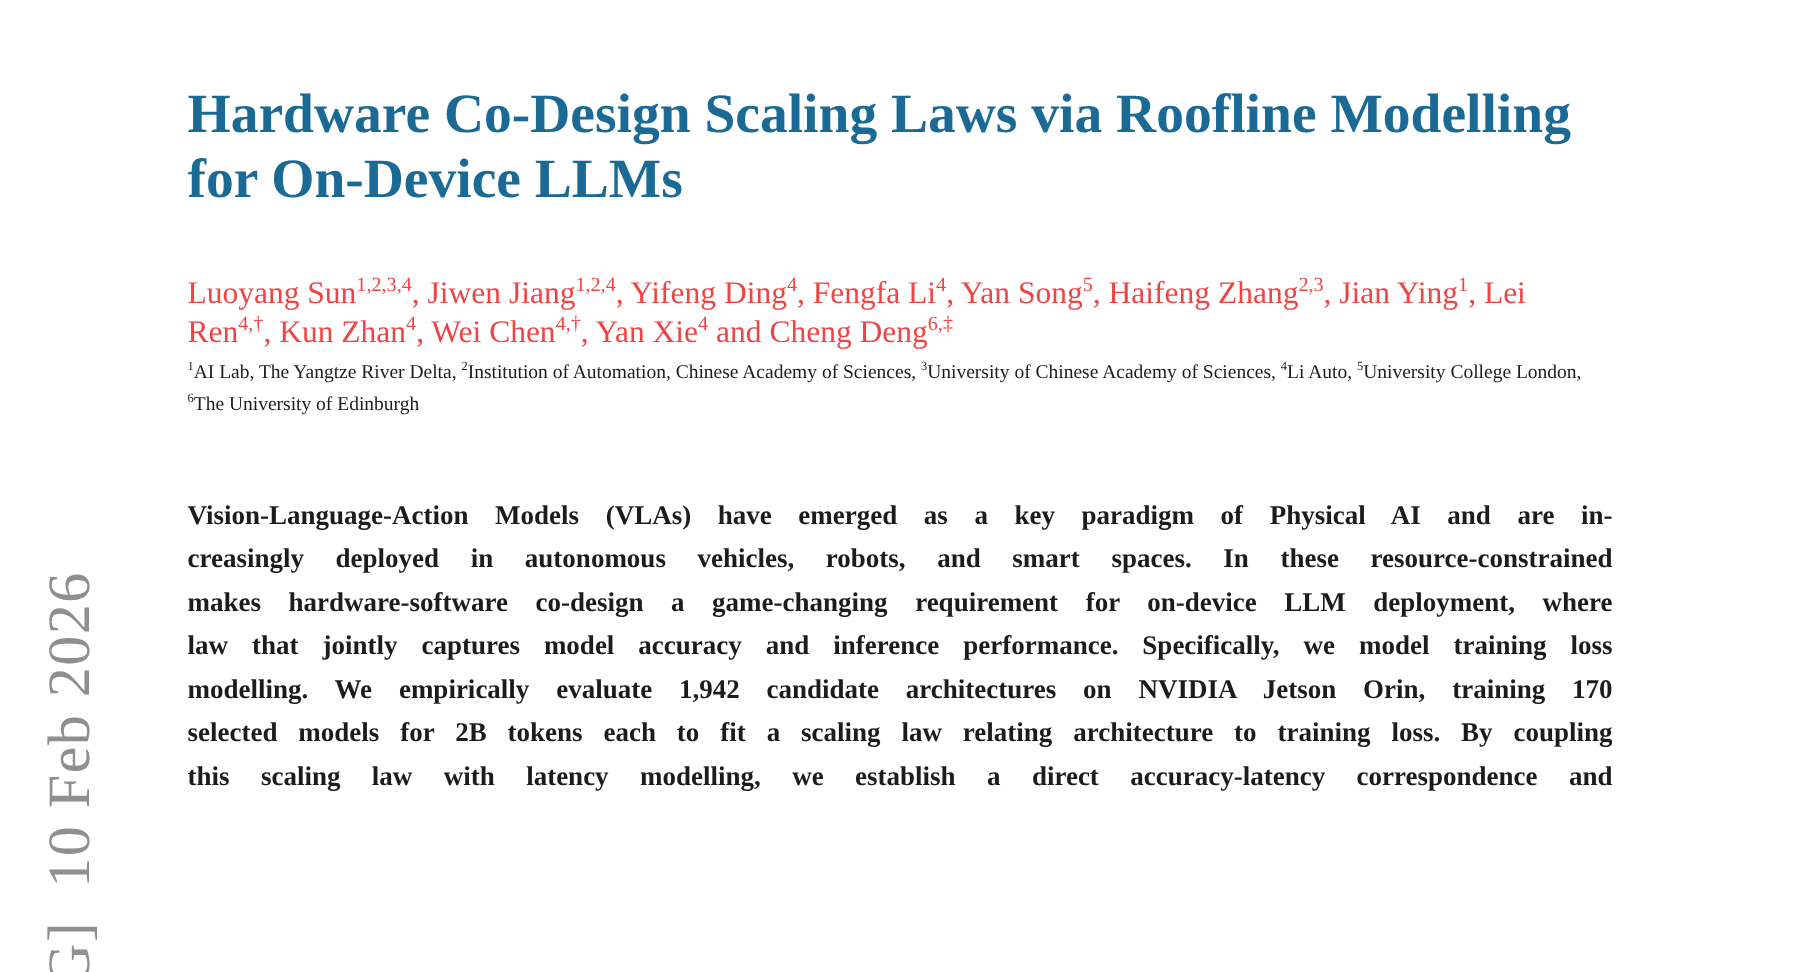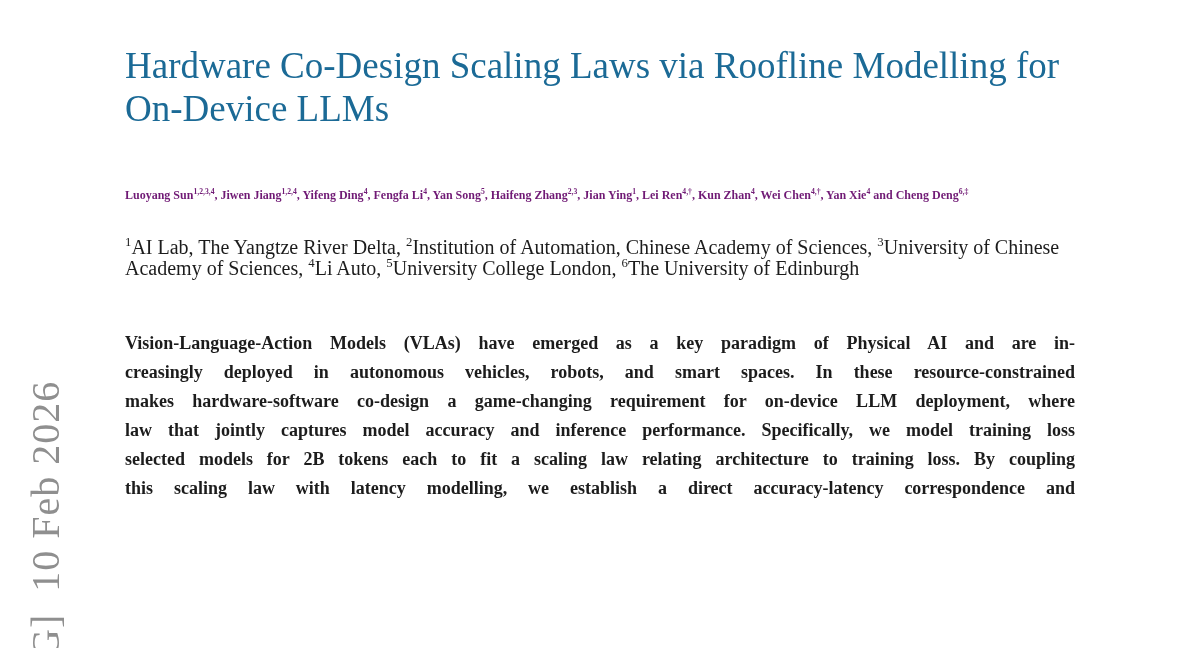--- a/index.html
+++ b/index.html
@@ -24,46 +24,46 @@
     transform-origin: 0 0;
     font-family: "Liberation Serif", "DejaVu Serif", serif;
     font-size: 40px;
     letter-spacing: 1px;
     color: #8f8f8f;
     white-space: pre;
   }
   .title {
     position: absolute;
     left: 125px;
-    top: 44px;
+    top: 55px;
     width: 950px;
     margin: 0;
     font-size: 37px;
     line-height: 43px;
-    font-weight: normal;
+    font-weight: bold;
     color: #1b6a96;
   }
   .authors {
     position: absolute;
     left: 125px;
     top: 182px;
     width: 950px;
     margin: 0;
-    font-size: 12px;
+    font-size: 21px;
     line-height: 26px;
-    font-weight: bold;
-    color: #701a75;
+    font-weight: normal;
+    color: #ef4444;
   }
   .affiliations {
     position: absolute;
     left: 125px;
     top: 237px;
     width: 950px;
     margin: 0;
-    font-size: 20px;
+    font-size: 13px;
     line-height: 21px;
     font-weight: normal;
     color: #1c1c1c;
   }
   .authors sup, .affiliations sup {
     font-size: 64%;
     line-height: 0;
   }
   .abstract {
     position: absolute;
@@ -94,17 +94,18 @@
 
   <p class="authors">Luoyang Sun<sup>1,2,3,4</sup>, Jiwen Jiang<sup>1,2,4</sup>, Yifeng Ding<sup>4</sup>, Fengfa Li<sup>4</sup>, Yan Song<sup>5</sup>, Haifeng Zhang<sup>2,3</sup>, Jian Ying<sup>1</sup>, Lei Ren<sup>4,†</sup>, Kun Zhan<sup>4</sup>, Wei Chen<sup>4,†</sup>, Yan Xie<sup>4</sup> and Cheng Deng<sup>6,‡</sup></p>
 
   <p class="affiliations"><sup>1</sup>AI Lab, The Yangtze River Delta, <sup>2</sup>Institution of Automation, Chinese Academy of Sciences, <sup>3</sup>University of Chinese Academy of Sciences, <sup>4</sup>Li Auto, <sup>5</sup>University College London, <sup>6</sup>The University of Edinburgh</p>
 
   <div class="abstract">
       <div class="abs-line">Vision-Language-Action Models (VLAs) have emerged as a key paradigm of Physical AI and are in-</div>
       <div class="abs-line">creasingly deployed in autonomous vehicles, robots, and smart spaces. In these resource-constrained</div>
       <div class="abs-line">makes hardware-software co-design a game-changing requirement for on-device LLM deployment, where</div>
       <div class="abs-line">law that jointly captures model accuracy and inference performance. Specifically, we model training loss</div>
+      <div class="abs-line">modelling. We empirically evaluate 1,942 candidate architectures on NVIDIA Jetson Orin, training 170</div>
       <div class="abs-line">selected models for 2B tokens each to fit a scaling law relating architecture to training loss. By coupling</div>
       <div class="abs-line">this scaling law with latency modelling, we establish a direct accuracy-latency correspondence and</div>
     </div>
 
 </div>
 
 </body></html>

